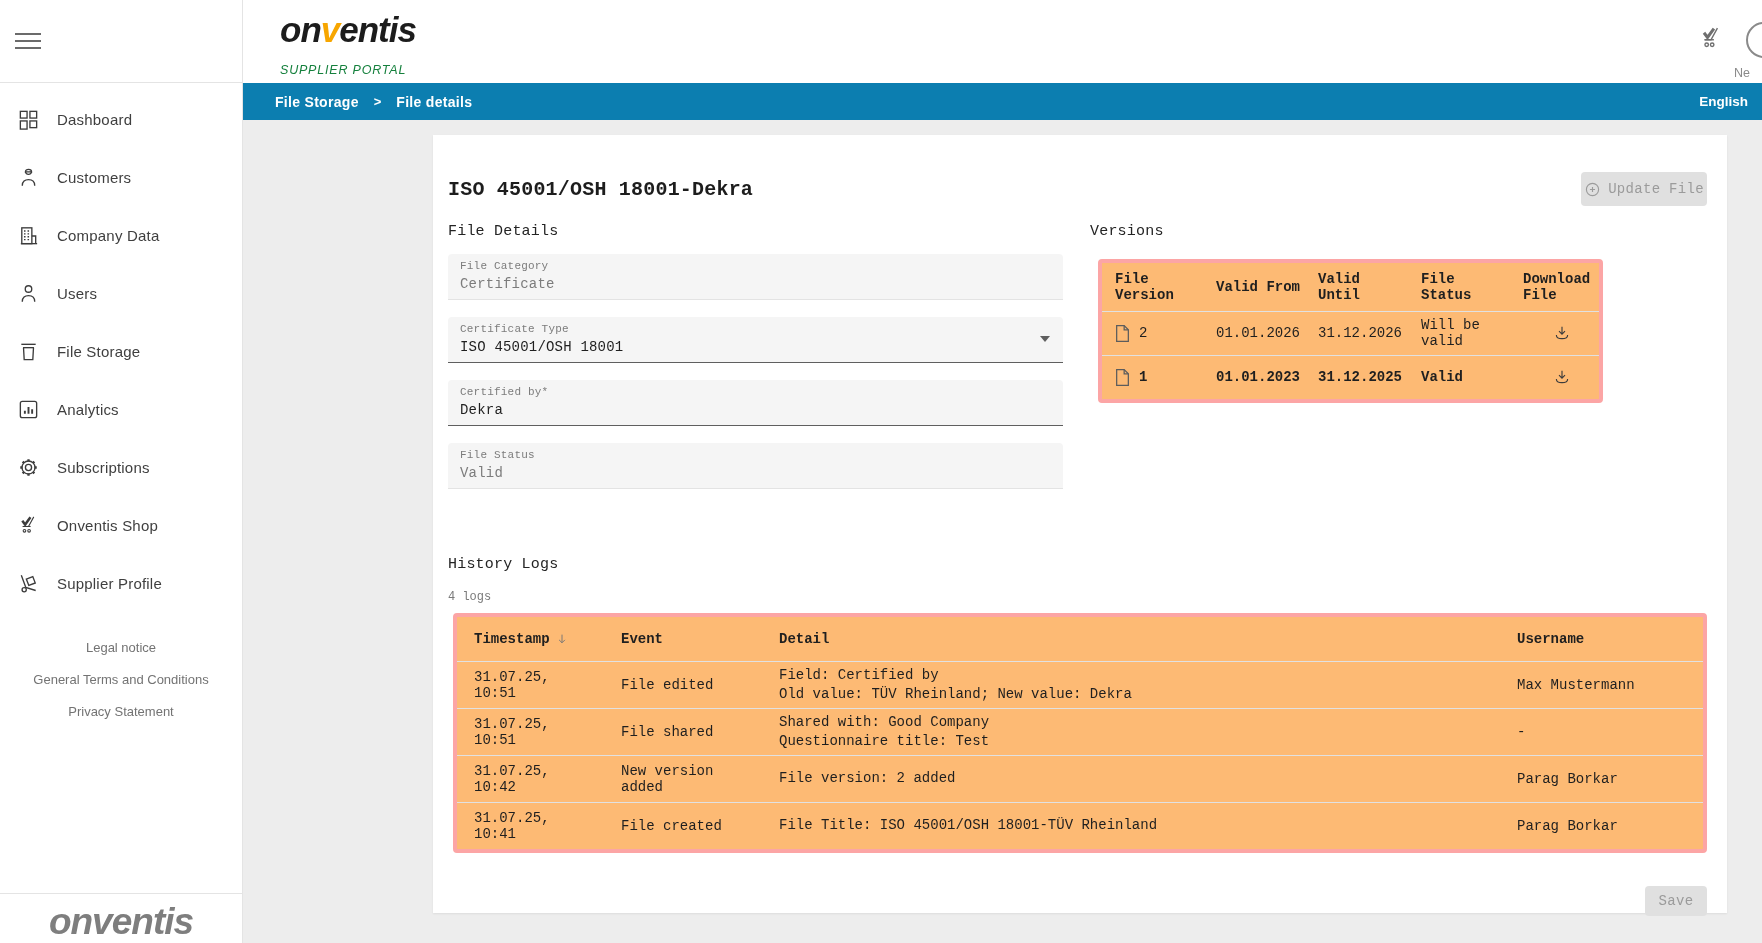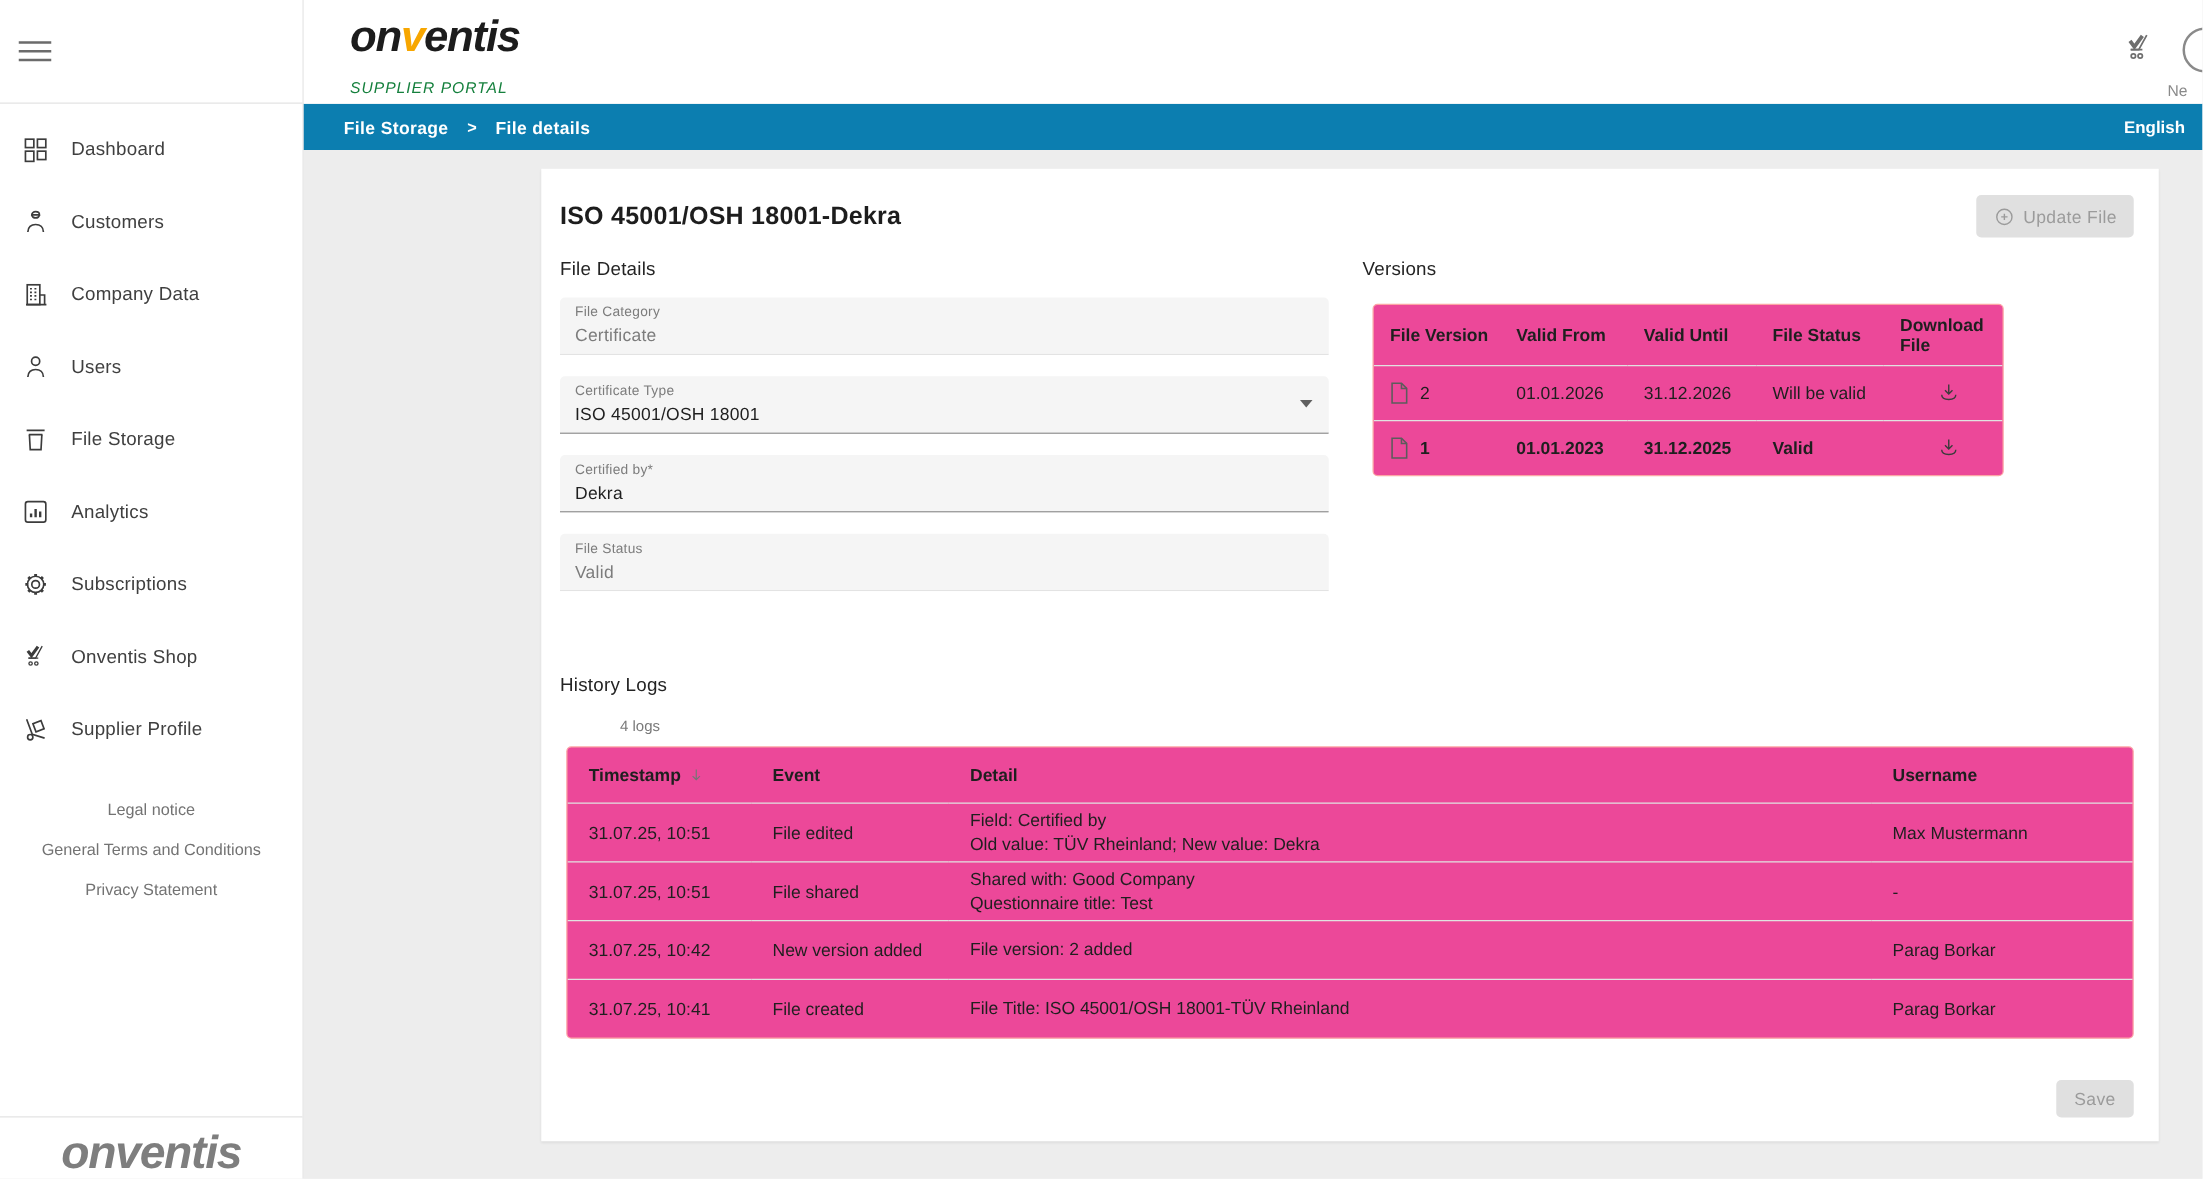--- a/index.html
+++ b/index.html
@@ -36,21 +36,21 @@
   .help-circle { position:absolute; right:-20px; top:22px; width:36px; height:36px; border:2px solid #8a8a8a; border-radius:50%; cursor:pointer; }
   .user-partial { position:absolute; right:12px; top:66px; font-size:12.5px; color:#8a8a8a; white-space:nowrap; }
 
   .crumb-bar { height:37px; background:#0c7eb0; display:flex; align-items:center; padding:0 14px 0 32px; flex:none; }
   .crumb { color:#fff; font-size:14px; font-weight:bold; letter-spacing:.3px; }
   .crumb-sep { color:#fff; font-size:13px; font-weight:bold; margin:0 15px; }
   .crumb.link { cursor:pointer; }
   .lang { margin-left:auto; color:#fff; font-size:13.5px; font-weight:bold; cursor:pointer; }
 
   .content { flex:1; background:#ededed; padding:15px 35px 0 190px; overflow:hidden; }
-  .card { background:#fff; width:1294px; height:778px; padding:20px 20px 0 15px; box-shadow:0 1px 2px rgba(0,0,0,.07); }
+  .card { background:#fff; width:1294px; height:778px; padding:36px 20px 0 15px; box-shadow:0 1px 2px rgba(0,0,0,.07);font-family:Liberation Mono, monospace; }
 
   .card-header { display:flex; align-items:center; height:36px; }
   .page-title { font-size:20px; font-weight:bold; color:#1d1d1d; letter-spacing:.2px; }
   .update-btn { margin-left:auto; width:126px; height:34px; background:#e0e0e0; border:none; border-radius:4px; color:#9b9b9b; font-size:14px; font-weight:500; font-family:inherit; display:flex; align-items:center; justify-content:center; gap:7px; letter-spacing:.3px; cursor:default; }
   .update-btn svg { width:17px; height:17px; stroke:#9b9b9b; fill:none; stroke-width:1.6; }
 
   .columns { display:flex; margin-top:16px; }
   .left-col { width:615px; flex:none; }
   .right-col { width:513px; flex:none; margin-left:27px; }
   .sec-head { font-size:15px; font-weight:500; color:#242424; letter-spacing:.2px; }
@@ -58,38 +58,38 @@
   .right-col .sec-head { margin-bottom:19px; }
   .count-label { font-size:12px; color:#7a7a7a; margin-bottom:9px; }
 
   .field { height:46px; margin-bottom:17px; background:#f5f5f5; border-bottom:1px solid #5f5f5f; border-radius:4px 4px 0 0; padding:6px 12px 0; position:relative; cursor:text; }
   .field.disabled { border-bottom-color:#e3e3e3; cursor:default; }
   .field-label { font-size:11px; color:#7c7c7c; letter-spacing:.2px; }
   .field-value { font-size:14px; color:#1f1f1f; margin-top:4px; letter-spacing:.2px; }
   .field.disabled .field-value { color:#7c7c7c; }
   .dd-arrow { position:absolute; right:13px; top:19px; width:0; height:0; border-left:5px solid transparent; border-right:5px solid transparent; border-top:6px solid #5f5f5f; }
 
-  .table-wrap { border:1px solid #fca5a5; border-radius:4px; overflow:hidden; background:#ec4899; }
+  .table-wrap { border:4px solid #fca5a5; border-radius:4px; overflow:hidden; background:#fdba74; }
   .vwrap { margin-left:8px; width:505px; }
   table { border-collapse:collapse; width:100%; table-layout:fixed; }
   th { text-align:left; font-size:14px; font-weight:bold; color:#1f1f1f; padding:0 4px 0 13px; border-bottom:1px solid #e1e1e1; }
   td { font-size:14px; color:#1f1f1f; padding:0 4px 0 13px; vertical-align:middle; }
   .vtable th { height:48px; }
   .vtable td { height:44px; }
   .vtable tbody tr + tr td { border-top:1px solid #e1e1e1; }
   .vcell { display:flex; align-items:center; gap:9px; }
   .doc-icon svg { width:15px; height:19px; stroke:#5c5c5c; fill:none; stroke-width:1.5; display:block; }
   .dl-btn { background:none; border:none; cursor:pointer; padding:0; margin-left:30px; display:block; }
   .dl-btn svg { width:18px; height:18px; stroke:#3c3c3c; fill:none; stroke-width:1.5; display:block; }
   tr.bold td { font-weight:bold; }
   tr.bold .vnum { font-weight:bold; }
 
   .history { margin-top:50px; }
   .history .sec-head { margin-bottom:17px; }
-  .history .count-label { margin-bottom:9px;margin-left:48px; }
+  .history .count-label { margin-bottom:9px; }
   .hwrap { margin-left:5px; width:1254px; }
   .htable th { height:44px; }
   .htable td { height:47px; }
   .htable th, .htable td { padding-left:17px; }
   .htable tbody tr + tr td { border-top:1px solid #e1e1e1; }
   .th-sort { display:inline-flex; align-items:center; gap:5px; cursor:pointer; }
   .sort-icon svg { width:14px; height:14px; stroke:#757575; fill:none; stroke-width:1.6; display:block; }
   .detail-line { font-size:14px; line-height:19px; color:#1f1f1f; }
 
   .save-row { display:flex; justify-content:flex-end; margin-top:33px; padding-right:0; }

